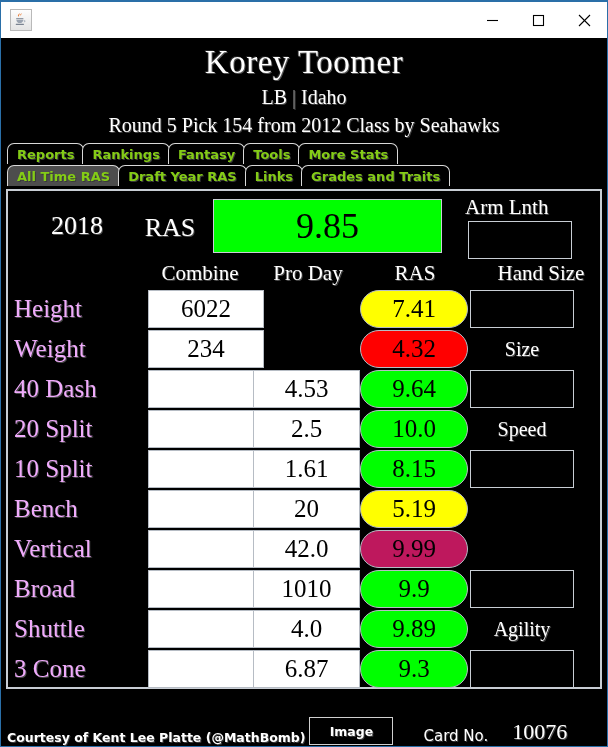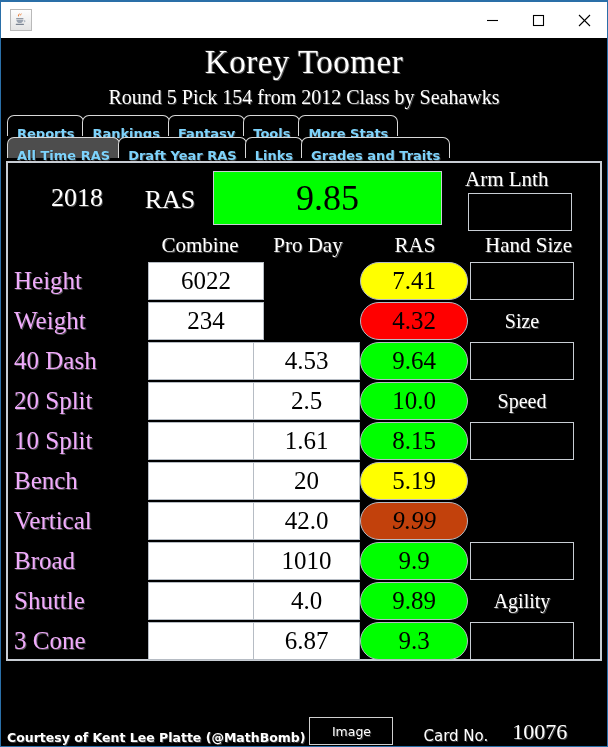--- a/index.html
+++ b/index.html
@@ -83,26 +83,26 @@
   .tabrow { display: flex; padding-left: 6px; align-items: flex-end; }
   .tabrow.row1 { margin-top: 5px; }
   .tabrow.row2 { margin-top: 1px; }
   .tab {
     position: relative;
     height: 21px;
     background: #000000;
     border: 1px solid #d8d8d8;
     border-bottom: none;
     border-radius: 7px 7px 0 0;
-    color: #7dd3fc;
+    color: #84cc16;
     font-family: "DejaVu Sans", sans-serif;
     font-weight: bold;
     font-size: 13px;
     line-height: 19px;
-    padding: 8px 9px;
+    padding: 1px 9px;
     margin-right: -2px;
     text-align: center;
     white-space: nowrap;
     text-shadow: 1px 1px 0 #3a3a3a;
   }
   .tab.selected { background: #4d4d4d; }
 
   
   #panel {
     position: relative;
@@ -150,21 +150,21 @@
   #colhdrs { position: relative; height: 28px; }
   .colhdr {
     position: absolute; top: 0;
     color: #ffffff; font-size: 21px;
     text-align: center;
     text-shadow: 1px 1px 0 #4a4a4a;
   }
   #hdr-combine { left: 135px; width: 114px; }
   #hdr-proday  { left: 245px; width: 110px; }
   #hdr-ras     { left: 352px; width: 110px; }
-  #hdr-hand    { left: 448px; width: 116px; text-align: right; }
+  #hdr-hand    { left: 475px; width: 116px; }
 
   
   #rows { position: relative; }
   .row { position: relative; height: 40px; }
   .rowlabel {
     position: absolute; left: 2px; top: 2px;
     width: 136px; height: 36px;
     color: #f0abfc; font-size: 25px;
     line-height: 36px;
     text-align: left;
@@ -212,21 +212,21 @@
     white-space: nowrap;
     text-shadow: 1px 1px 0 #3a3a3a;
   }
   #image-btn {
     margin-left: 4px;
     width: 84px; height: 28px;
     border: 1px solid #d0d0d0;
     background: #000000;
     color: #ffffff;
     font-family: "DejaVu Sans", sans-serif;
-    font-weight: normal;
+    font-weight: bold;
     font-size: 12.5px;
     display: flex; align-items: center; justify-content: center;
     text-shadow: 1px 1px 0 #3a3a3a;
   }
   #cardno-label {
     margin-left: 30px;
     color: #ffffff;
     font-family: "DejaVu Sans", sans-serif;
     font-size: 15px;
     text-shadow: 1px 1px 0 #3a3a3a;
@@ -271,20 +271,25 @@
             <line x1="13" y1="2" x2="2" y2="13" stroke="#000" stroke-width="1.1"></line>
           </svg>
       </div>
     </div>
   </div>
 
   <div id="body">
 
     <div id="hdr">
       <div id="player-name">Korey Toomer</div>
+      <div id="pos-school">
+        <span>LB</span>
+        <span class="sep">|</span>
+        <span>Idaho</span>
+      </div>
       <div id="draft-line">Round 5 Pick 154 from 2012 Class by Seahawks</div>
     </div>
 
     <div class="tabrow row1" id="tabrow1">
         <div class="tab">Reports</div>
         <div class="tab">Rankings</div>
         <div class="tab">Fantasy</div>
         <div class="tab">Tools</div>
         <div class="tab">More Stats</div>
       </div>
@@ -349,21 +354,21 @@
           <div class="row">
             <div class="rowlabel">Bench</div>
             <div class="cell c-combine empty-white"></div>
             <div class="cell c-proday empty-white">20</div>
             <div class="cell c-ras" style="background: rgb(255, 255, 0);">5.19</div>
           </div>
           <div class="row">
             <div class="rowlabel">Vertical</div>
             <div class="cell c-combine empty-white"></div>
             <div class="cell c-proday empty-white">42.0</div>
-            <div class="cell c-ras" style="background: #c2410c; font-style: italic;">9.99</div>
+            <div class="cell c-ras" style="background: #be185d;">9.99</div>
           </div>
           <div class="row">
             <div class="rowlabel">Broad</div>
             <div class="cell c-combine empty-white"></div>
             <div class="cell c-proday empty-white">1010</div>
             <div class="cell c-ras" style="background: rgb(0, 255, 0);">9.9</div>
             <div class="gradebox"></div>
           </div>
           <div class="row">
             <div class="rowlabel">Shuttle</div>

